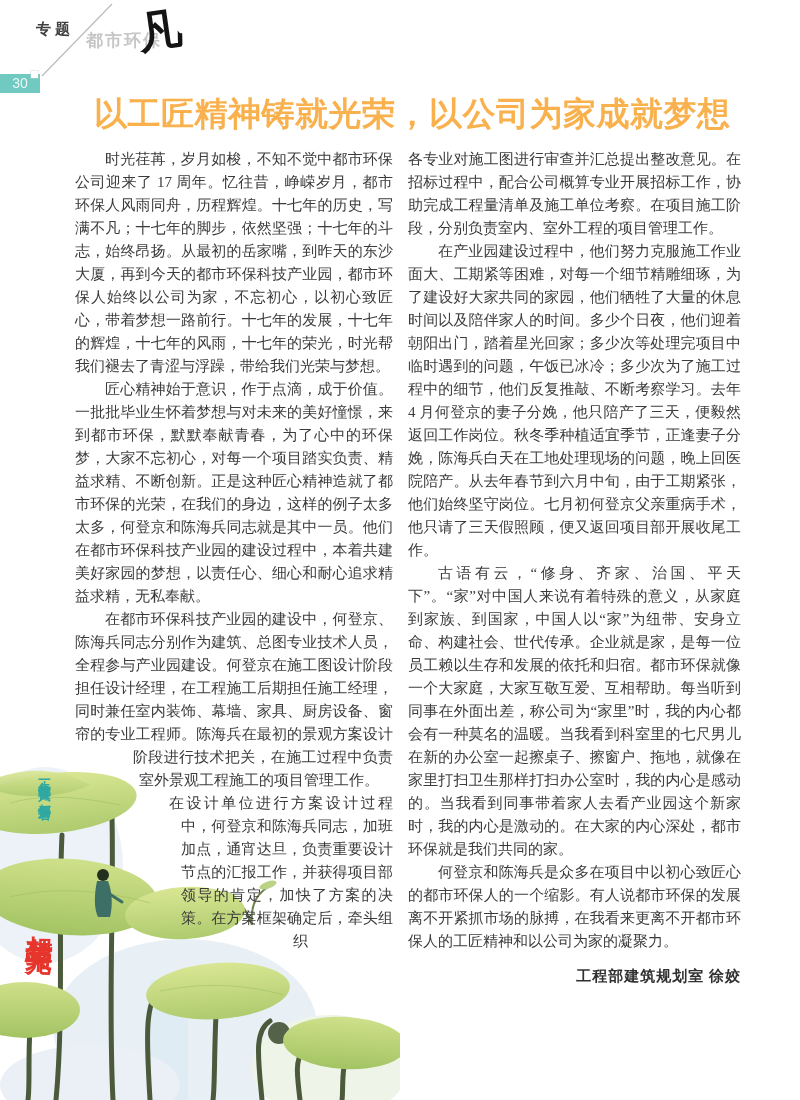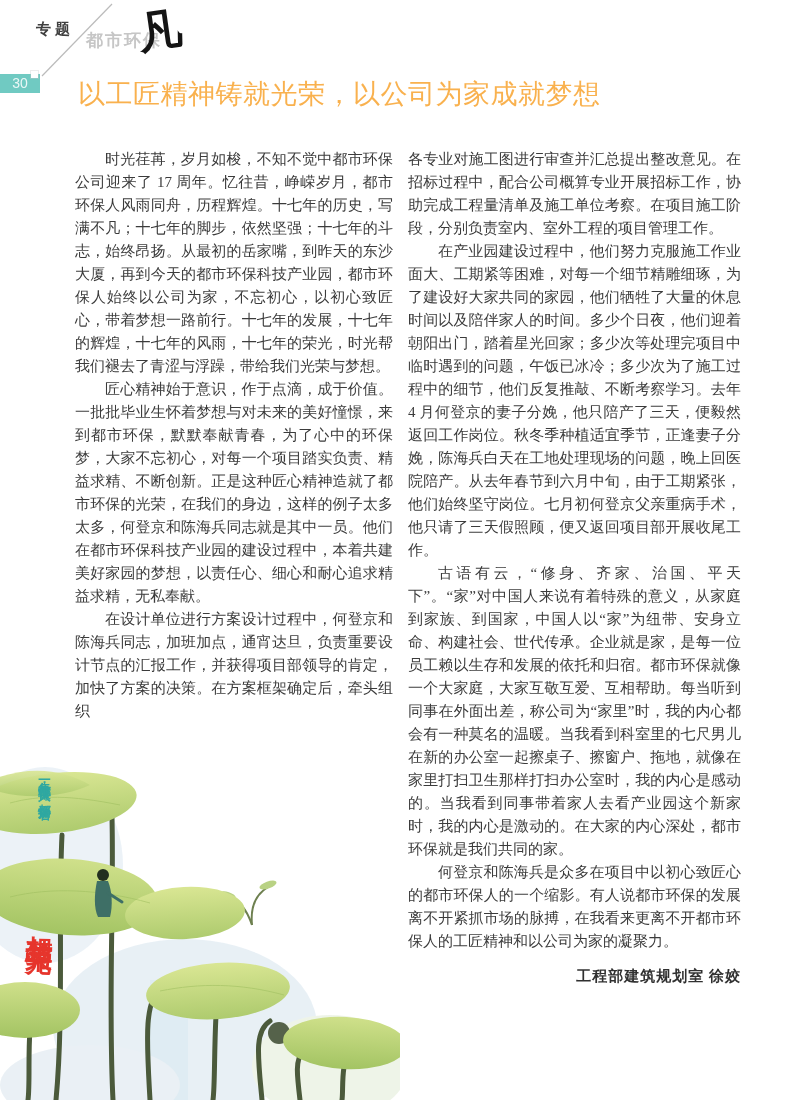--- a/index.html
+++ b/index.html
@@ -27,23 +27,23 @@
   .page-number{
     position:absolute;left:0;top:1px;width:100%;text-align:center;
     font-family:"Liberation Sans",sans-serif;font-size:14px;color:rgba(255,255,255,0.85);
   }
   .corner-square{
     position:absolute;right:2px;top:-3px;width:7px;height:7px;background:#ffffff;
     box-shadow:0 0 0 1px rgba(200,200,200,.35);
   }
   
   .article-title{
-    position:absolute;left:78px;top:80px;width:660px;margin:0;
-    font-family:"Liberation Sans",sans-serif;font-size:27px;line-height:1.1;
-    font-weight:normal;color:#F9B14E;letter-spacing:0.5px;white-space:nowrap;
+    position:absolute;left:78px;top:80px;width:660px;margin:16px;
+    font-family:"Liberation Sans",sans-serif;font-size:33px;line-height:1.1;
+    font-weight:bold;color:#F9B14E;letter-spacing:0.5px;white-space:nowrap;
   }
   
   .col{
     position:absolute;top:148px;font-size:15px;line-height:23px;color:#3b3b3b;
     text-align:justify;
   }
   .col p{margin:0;text-indent:2em;}
   .col p.noindent{text-indent:0;}
   .col-left{left:75px;width:318px;}
   .col-right{left:408px;width:333px;}
@@ -173,20 +173,21 @@
     <div class="fl s2"></div>
     <div class="fl s3"></div>
     <div class="fl s4"></div>
     <div class="fl s5"></div>
     <div class="fl s6"></div>
     <div class="fl s7"></div>
     <div class="fl s8"></div>
     <div class="fl s9"></div>
     <p>时光荏苒，岁月如梭，不知不觉中都市环保公司迎来了 17 周年。忆往昔，峥嵘岁月，都市环保人风雨同舟，历程辉煌。十七年的历史，写满不凡；十七年的脚步，依然坚强；十七年的斗志，始终昂扬。从最初的岳家嘴，到昨天的东沙大厦，再到今天的都市环保科技产业园，都市环保人始终以公司为家，不忘初心，以初心致匠心，带着梦想一路前行。十七年的发展，十七年的辉煌，十七年的风雨，十七年的荣光，时光帮我们褪去了青涩与浮躁，带给我们光荣与梦想。</p>
     <p>匠心精神始于意识，作于点滴，成于价值。一批批毕业生怀着梦想与对未来的美好憧憬，来到都市环保，默默奉献青春，为了心中的环保梦，大家不忘初心，对每一个项目踏实负责、精益求精、不断创新。正是这种匠心精神造就了都市环保的光荣，在我们的身边，这样的例子太多太多，何登京和陈海兵同志就是其中一员。他们在都市环保科技产业园的建设过程中，本着共建美好家园的梦想，以责任心、细心和耐心追求精益求精，无私奉献。</p>
+    <p>在都市环保科技产业园的建设中，何登京、陈海兵同志分别作为建筑、总图专业技术人员，全程参与产业园建设。何登京在施工图设计阶段担任设计经理，在工程施工后期担任施工经理，同时兼任室内装饰、幕墙、家具、厨房设备、窗帘的专业工程师。陈海兵在最初的景观方案设计阶段进行技术把关，在施工过程中负责室外景观工程施工的项目管理工作。</p>
     <p>在设计单位进行方案设计过程中，何登京和陈海兵同志，加班加点，通宵达旦，负责重要设计节点的汇报工作，并获得项目部领导的肯定，加快了方案的决策。在方案框架确定后，牵头组织</p>
   </div>
 
   <div class="col col-right">
     <p class="noindent">各专业对施工图进行审查并汇总提出整改意见。在招标过程中，配合公司概算专业开展招标工作，协助完成工程量清单及施工单位考察。在项目施工阶段，分别负责室内、室外工程的项目管理工作。</p>
     <p>在产业园建设过程中，他们努力克服施工作业面大、工期紧等困难，对每一个细节精雕细琢，为了建设好大家共同的家园，他们牺牲了大量的休息时间以及陪伴家人的时间。多少个日夜，他们迎着朝阳出门，踏着星光回家；多少次等处理完项目中临时遇到的问题，午饭已冰冷；多少次为了施工过程中的细节，他们反复推敲、不断考察学习。去年 4 月何登京的妻子分娩，他只陪产了三天，便毅然返回工作岗位。秋冬季种植适宜季节，正逢妻子分娩，陈海兵白天在工地处理现场的问题，晚上回医院陪产。从去年春节到六月中旬，由于工期紧张，他们始终坚守岗位。七月初何登京父亲重病手术，他只请了三天假照顾，便又返回项目部开展收尾工作。</p>
     <p>古语有云，“修身、齐家、治国、平天下”。“家”对中国人来说有着特殊的意义，从家庭到家族、到国家，中国人以“家”为纽带、安身立命、构建社会、世代传承。企业就是家，是每一位员工赖以生存和发展的依托和归宿。都市环保就像一个大家庭，大家互敬互爱、互相帮助。每当听到同事在外面出差，称公司为“家里”时，我的内心都会有一种莫名的温暖。当我看到科室里的七尺男儿在新的办公室一起擦桌子、擦窗户、拖地，就像在家里打扫卫生那样打扫办公室时，我的内心是感动的。当我看到同事带着家人去看产业园这个新家时，我的内心是激动的。在大家的内心深处，都市环保就是我们共同的家。</p>
     <p>何登京和陈海兵是众多在项目中以初心致匠心的都市环保人的一个缩影。有人说都市环保的发展离不开紧抓市场的脉搏，在我看来更离不开都市环保人的工匠精神和以公司为家的凝聚力。</p>
     <p class="byline">工程部建筑规划室 徐姣</p>
   </div>

